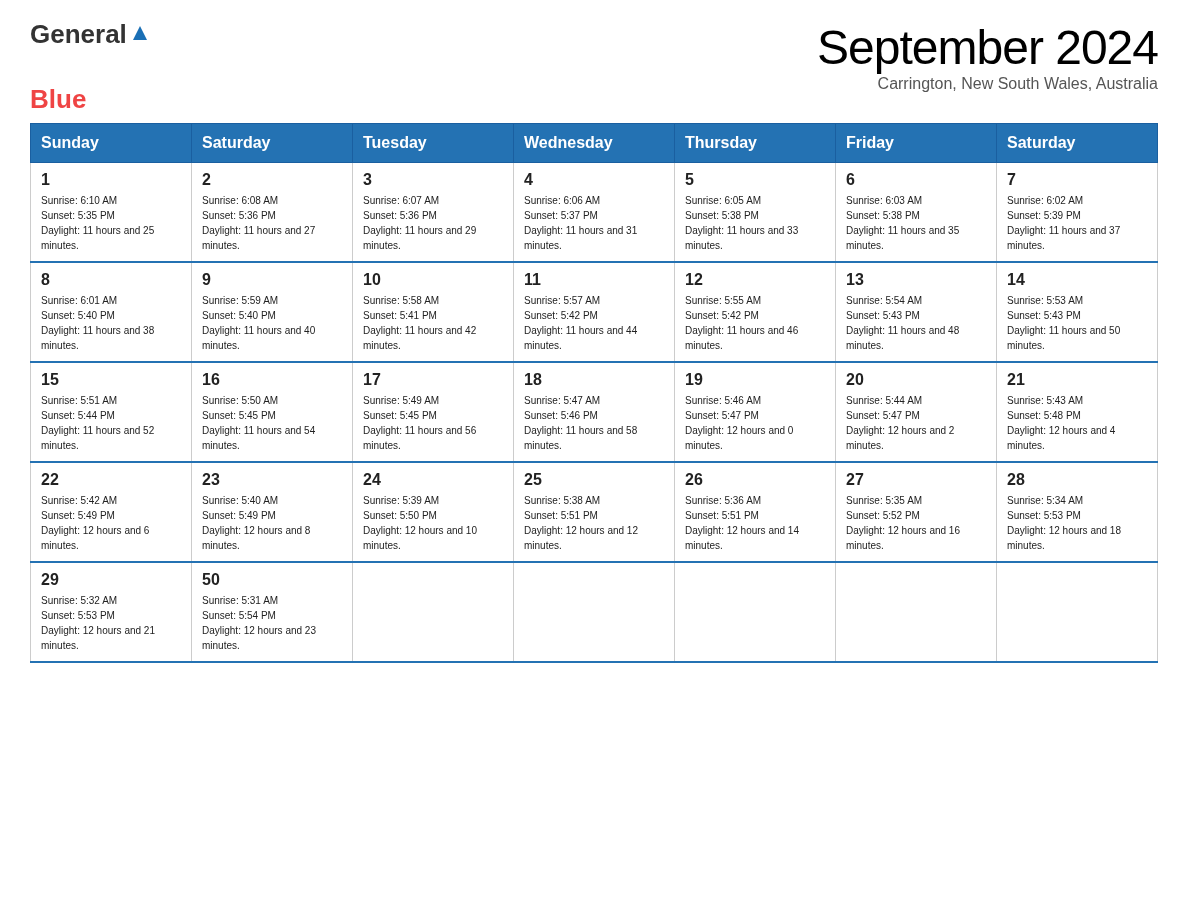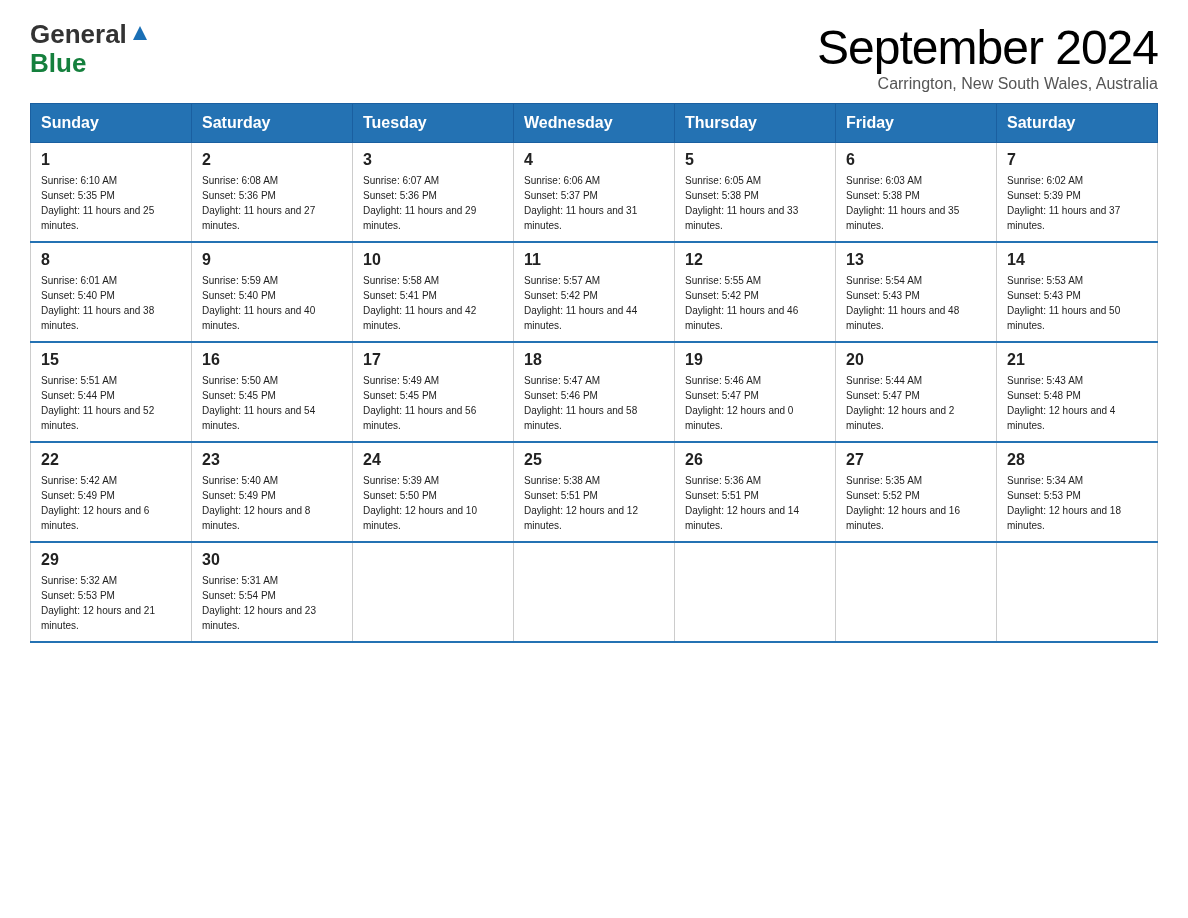--- a/index.html
+++ b/index.html
@@ -13,20 +13,21 @@
     .header {
       display: flex;
       justify-content: space-between;
       align-items: flex-start;
       margin-bottom: 10px;
     }
     .logo {
       display: flex;
       flex-direction: column;
       align-items: flex-start;
+      gap: 36px;
     }
     .logo-text {
       font-size: 26px;
       font-weight: bold;
       color: #333;
       line-height: 1.1;
     }
     .title-block {
       text-align: right;
     }
@@ -87,21 +88,21 @@
 <body>
 
 <div class="header">
   <div class="logo">
     <div style="display:flex; align-items:center;">
       <span class="logo-text">General</span>
       <svg width="22" height="22" viewBox="0 0 22 22" style="margin-left:2px; margin-top:-2px;">
         <polygon points="4,18 18,18 11,4" fill="#1a6fb5"></polygon>
       </svg>
     </div>
-    <span class="logo-text blue" style="color:#15803d; font-size:26px; font-weight:bold;">Blue</span>
+    <span class="logo-text blue" style="color:#ef4444; font-size:26px; font-weight:bold;">Blue</span>
   </div>
   <div class="title-block">
     <h1>September 2024</h1>
     <h2>Carrington, New South Wales, Australia</h2>
   </div>
 </div>
 
 <table class="calendar">
   <thead>
     <tr>
@@ -234,21 +235,21 @@
         <div class="day-num">28</div>
         <div class="day-info">Sunrise: 5:34 AM<br>Sunset: 5:53 PM<br>Daylight: 12 hours and 18 minutes.</div>
       </td>
       </tr>
       <tr>
         <td>
         <div class="day-num">29</div>
         <div class="day-info">Sunrise: 5:32 AM<br>Sunset: 5:53 PM<br>Daylight: 12 hours and 21 minutes.</div>
       </td>
         <td>
-        <div class="day-num">30</div>
+        <div class="day-num">50</div>
         <div class="day-info">Sunrise: 5:31 AM<br>Sunset: 5:54 PM<br>Daylight: 12 hours and 23 minutes.</div>
       </td>
         <td class="empty-cell"></td>
         <td class="empty-cell"></td>
         <td class="empty-cell"></td>
         <td class="empty-cell"></td>
         <td class="empty-cell"></td>
       </tr>
     </tbody>
 </table>

